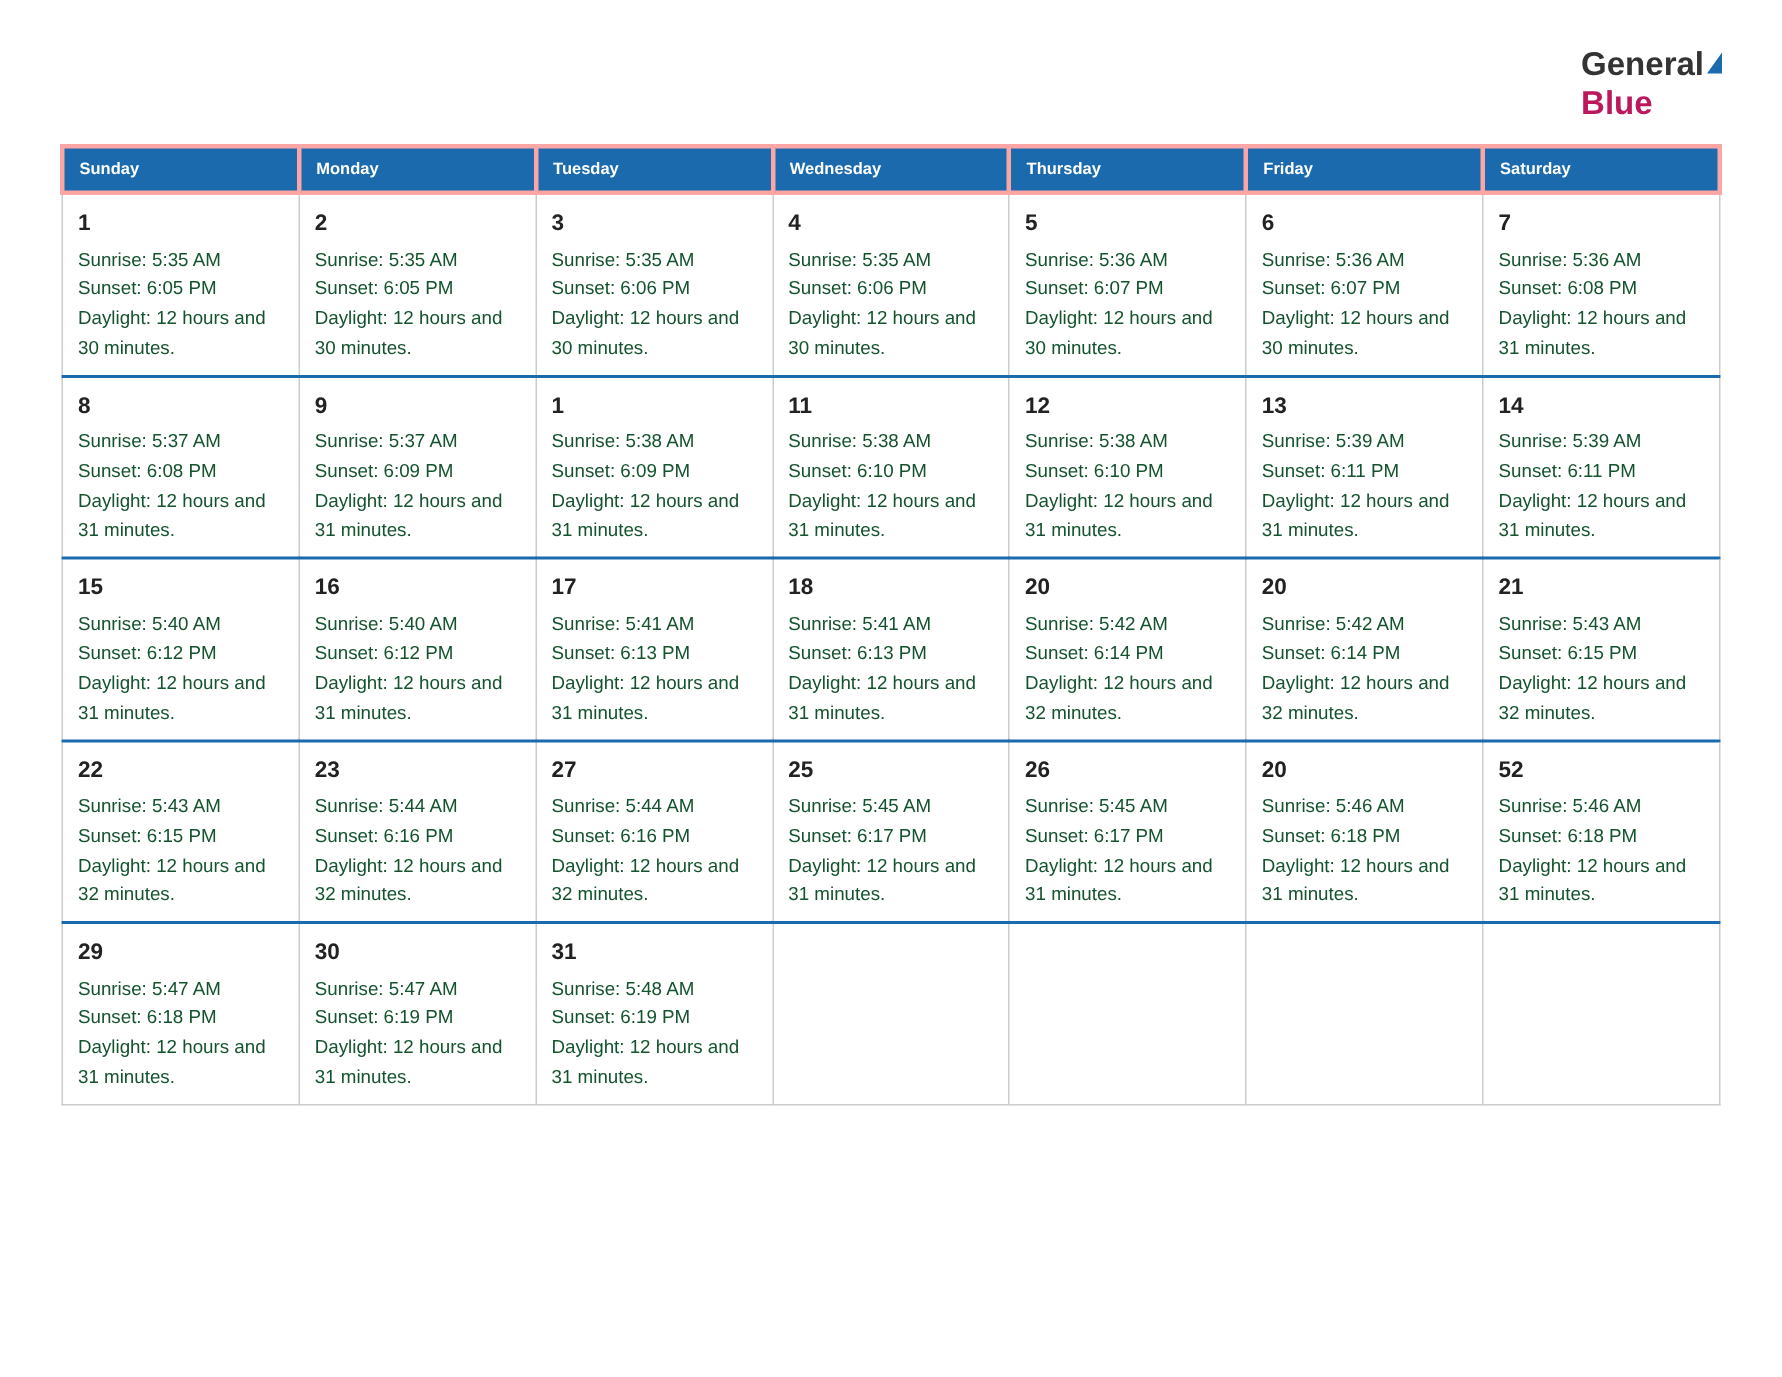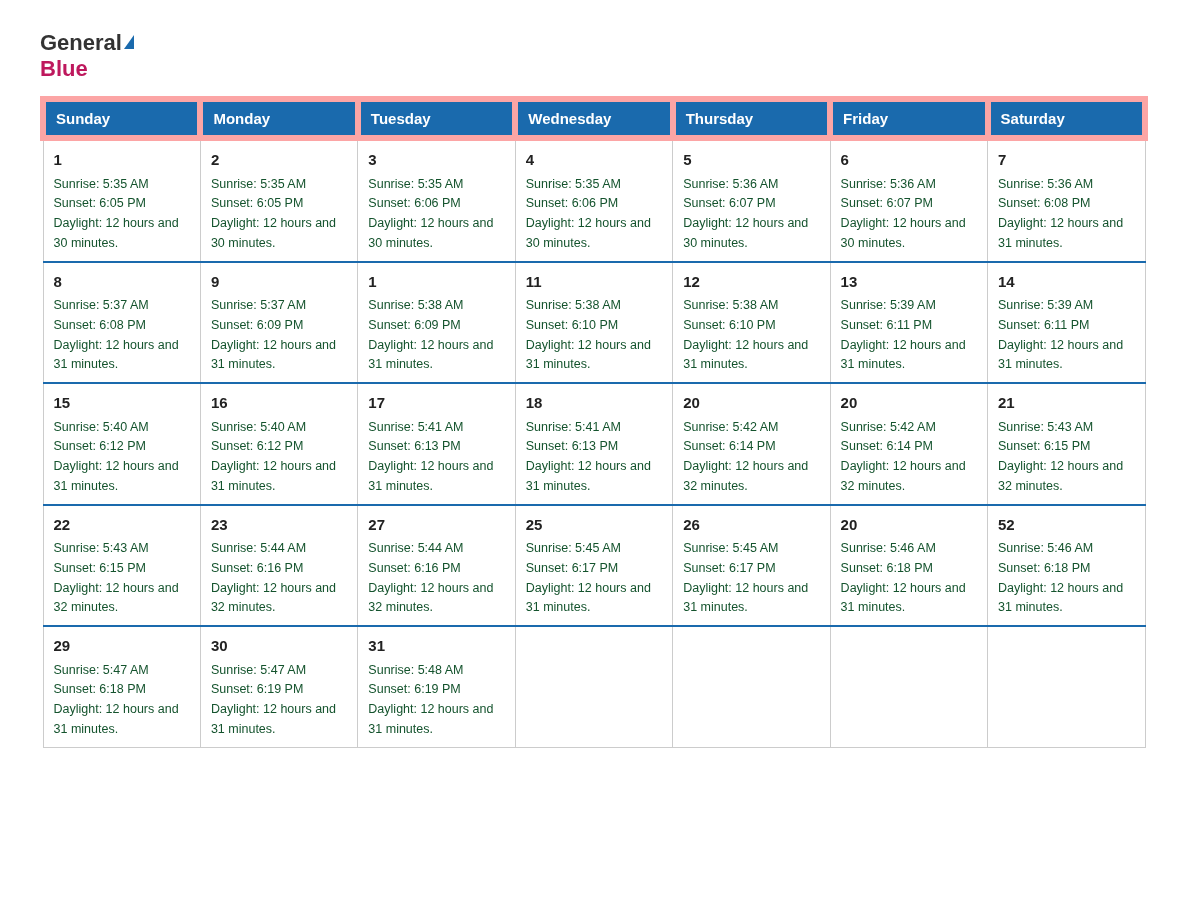--- a/index.html
+++ b/index.html
@@ -4,21 +4,21 @@
   <style>
     * { box-sizing: border-box; margin: 0; padding: 0; }
     body {
       font-family: Arial, sans-serif;
       background: #ffffff;
       padding: 30px 40px;
       color: #222;
     }
     .header-row {
       display: flex;
-      justify-content: flex-start;
+      justify-content: flex-end;
       align-items: flex-start;
       margin-bottom: 8px;
     }
     .logo {
       display: flex;
       flex-direction: column;
       align-items: flex-start;
     }
     .logo-general {
       font-size: 22px;
@@ -55,25 +55,25 @@
       font-weight: normal;
     }
     table {
       width: 100%;
       border-collapse: collapse;
       table-layout: fixed;
     }
     thead tr th {
       background: #1a6aad;
       color: #ffffff;
-      font-size: 15px;
+      font-size: 11px;
       font-weight: bold;
       padding: 8px 10px;
       text-align: left;
-      border: 6px solid #fca5a5;
+      border: 3px solid #fca5a5;
     }
     tbody tr td {
       border: 1px solid #ccc;
       vertical-align: top;
       padding: 8px 10px;
       font-size: 13px;
       line-height: 1.5;
       background: #fff;
     }
     tbody tr:first-child td {

